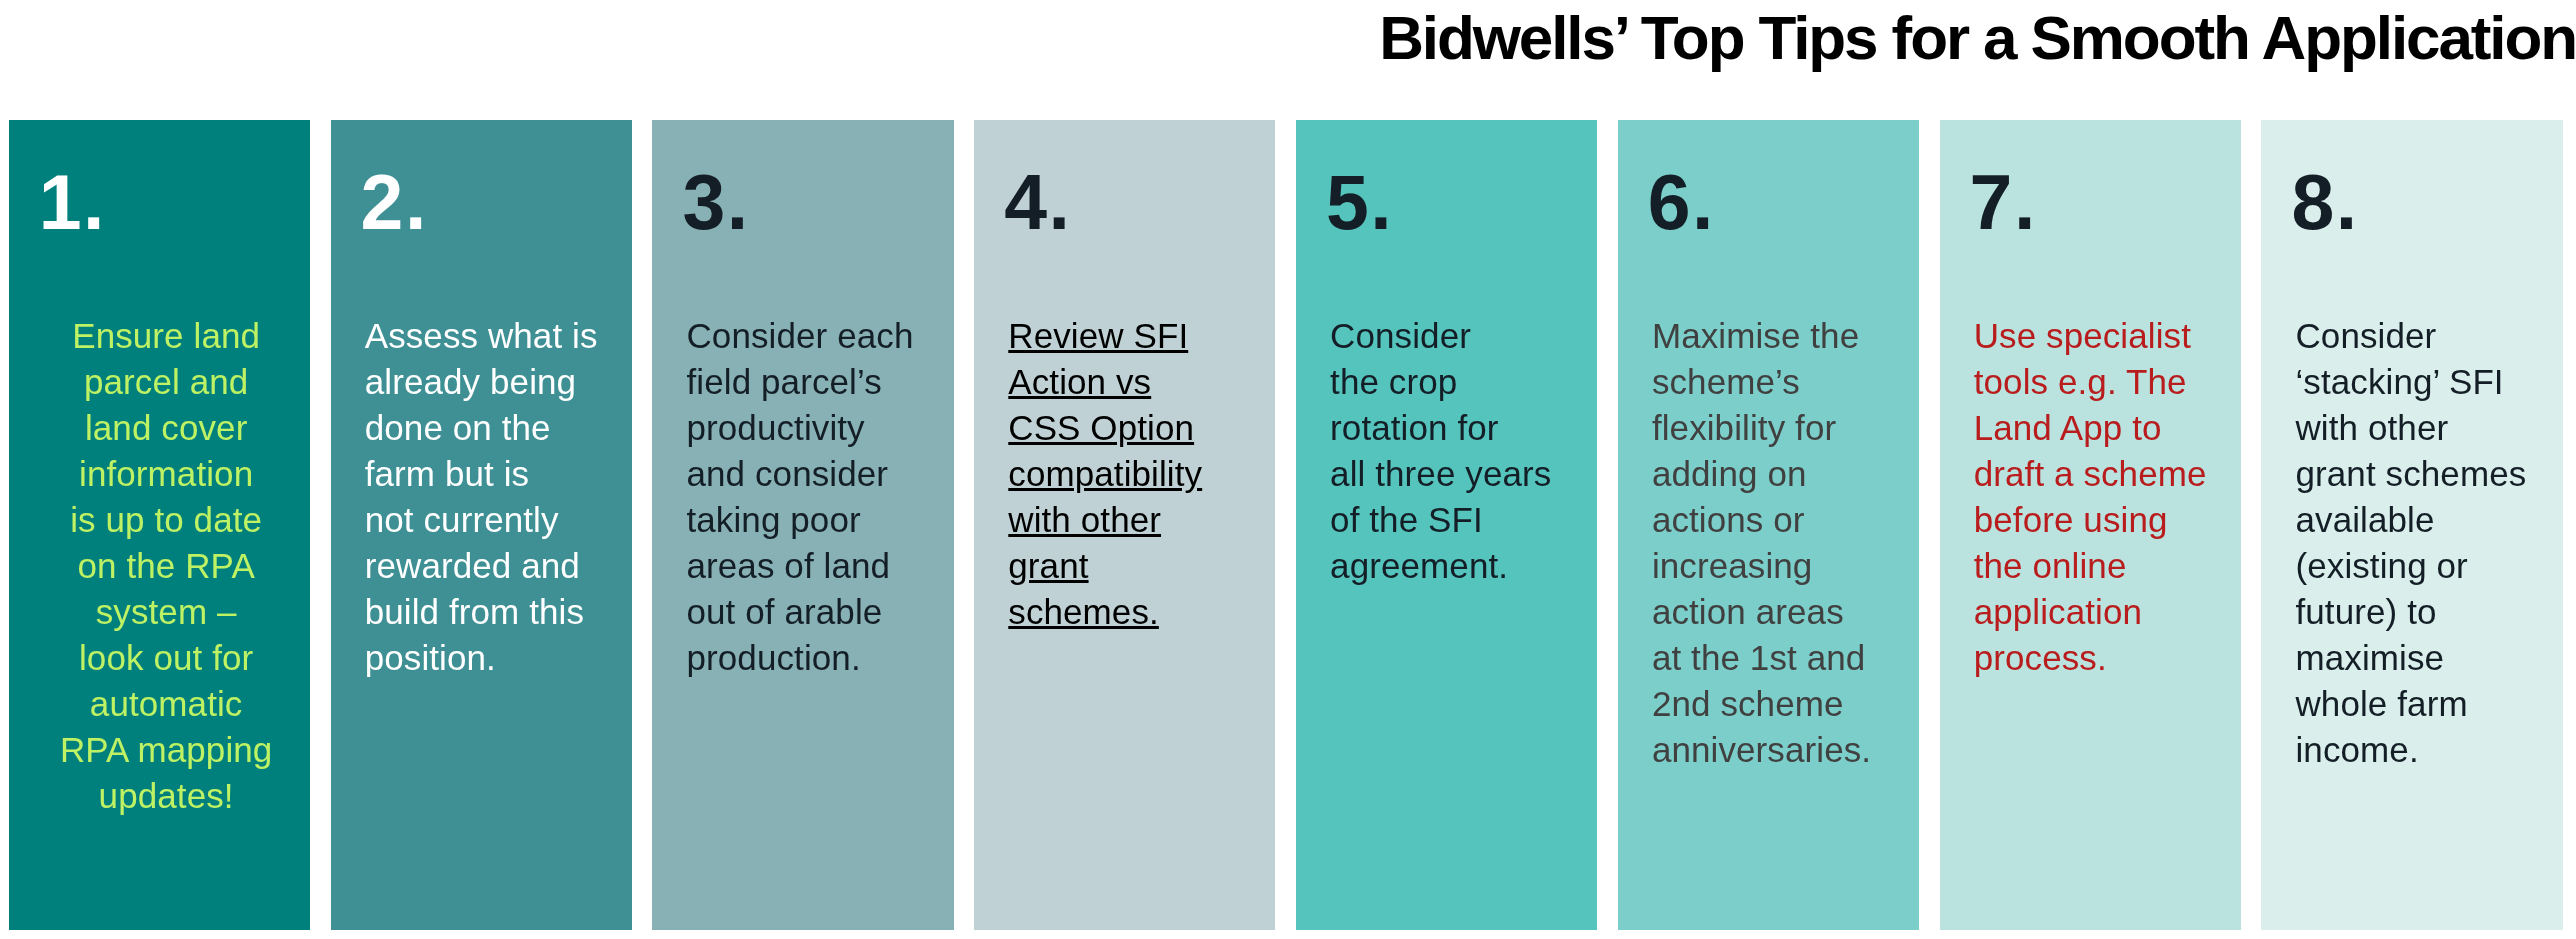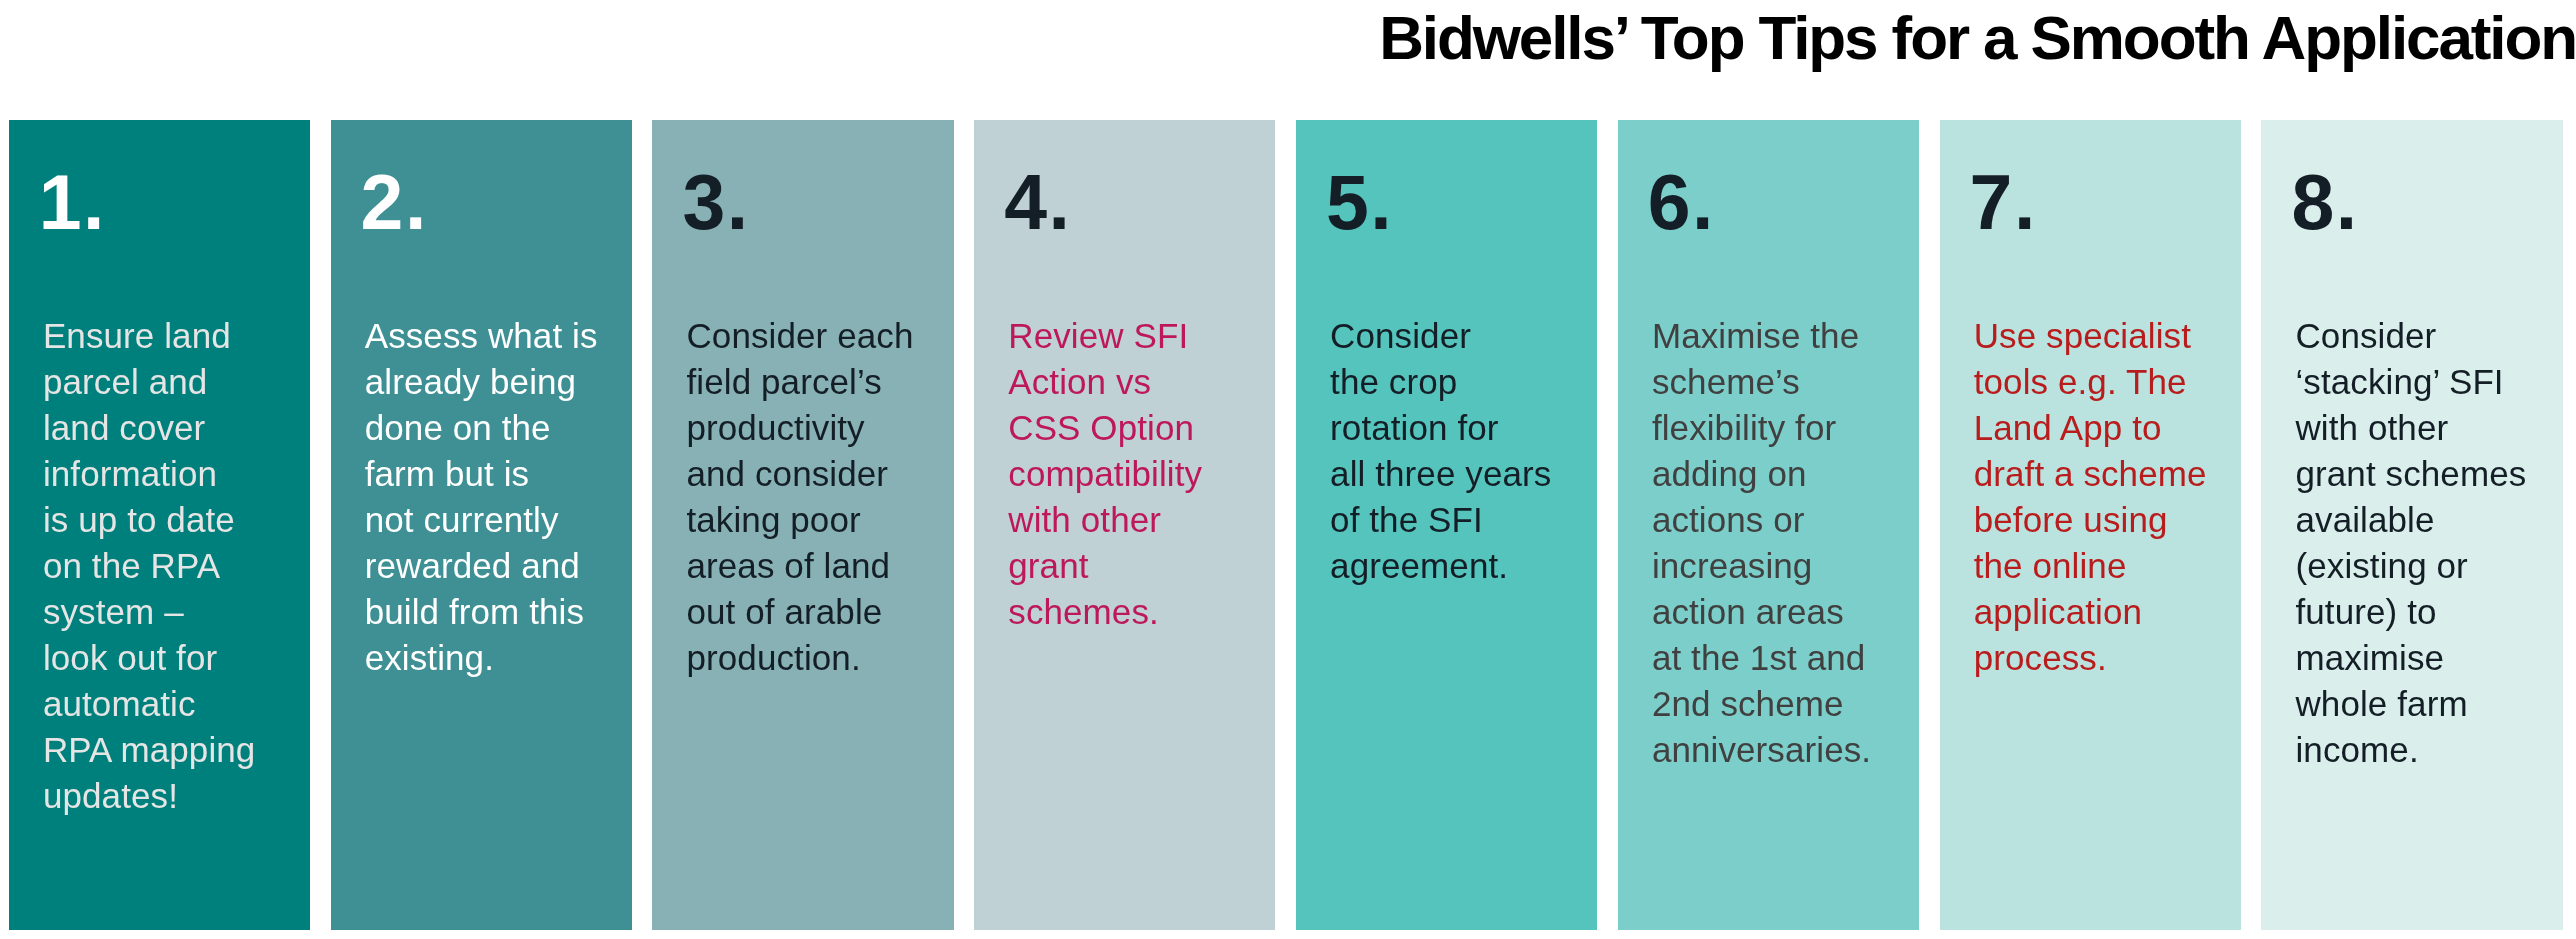--- a/index.html
+++ b/index.html
@@ -52,21 +52,21 @@
   }
 </style>
 </head>
 <body>
 
 <h1 class="page-title">Bidwells’ Top Tips for a Smooth Application</h1>
 
 <div class="cards-row" id="cards-row">
   <section class="tip-card" style="background: rgb(0, 128, 124);">
     <div class="tip-number" style="color: rgb(255, 255, 255);">1.</div>
-    <p class="tip-text" style="color: #e5e5e5;">Ensure land
+    <p class="tip-text" style="color: #bef264; text-align: center;">Ensure land
 parcel and
 land cover
 information
 is up to date
 on the RPA
 system –
 look out for
 automatic
 RPA mapping
 updates!</p>
@@ -74,38 +74,38 @@
 
   <section class="tip-card" style="background: rgb(62, 144, 148);">
     <div class="tip-number" style="color: rgb(255, 255, 255);">2.</div>
     <p class="tip-text" style="color: rgb(255, 255, 255);">Assess what is
 already being
 done on the
 farm but is
 not currently
 rewarded and
 build from this
-existing.</p>
+position.</p>
   </section>
 
   <section class="tip-card" style="background: rgb(135, 177, 180);">
     <div class="tip-number" style="color: rgb(20, 30, 38);">3.</div>
     <p class="tip-text" style="color: rgb(20, 30, 38);">Consider each
 field parcel’s
 productivity
 and consider
 taking poor
 areas of land
 out of arable
 production.</p>
   </section>
 
   <section class="tip-card" style="background: rgb(191, 209, 212);">
     <div class="tip-number" style="color: rgb(20, 30, 38);">4.</div>
-    <p class="tip-text" style="color: #be185d;">Review SFI
+    <p class="tip-text" style="color: #000000; text-decoration: underline;">Review SFI
 Action vs
 CSS Option
 compatibility
 with other
 grant
 schemes.</p>
   </section>
 
   <section class="tip-card" style="background: rgb(85, 196, 189);">
     <div class="tip-number" style="color: rgb(20, 30, 38);">5.</div>

